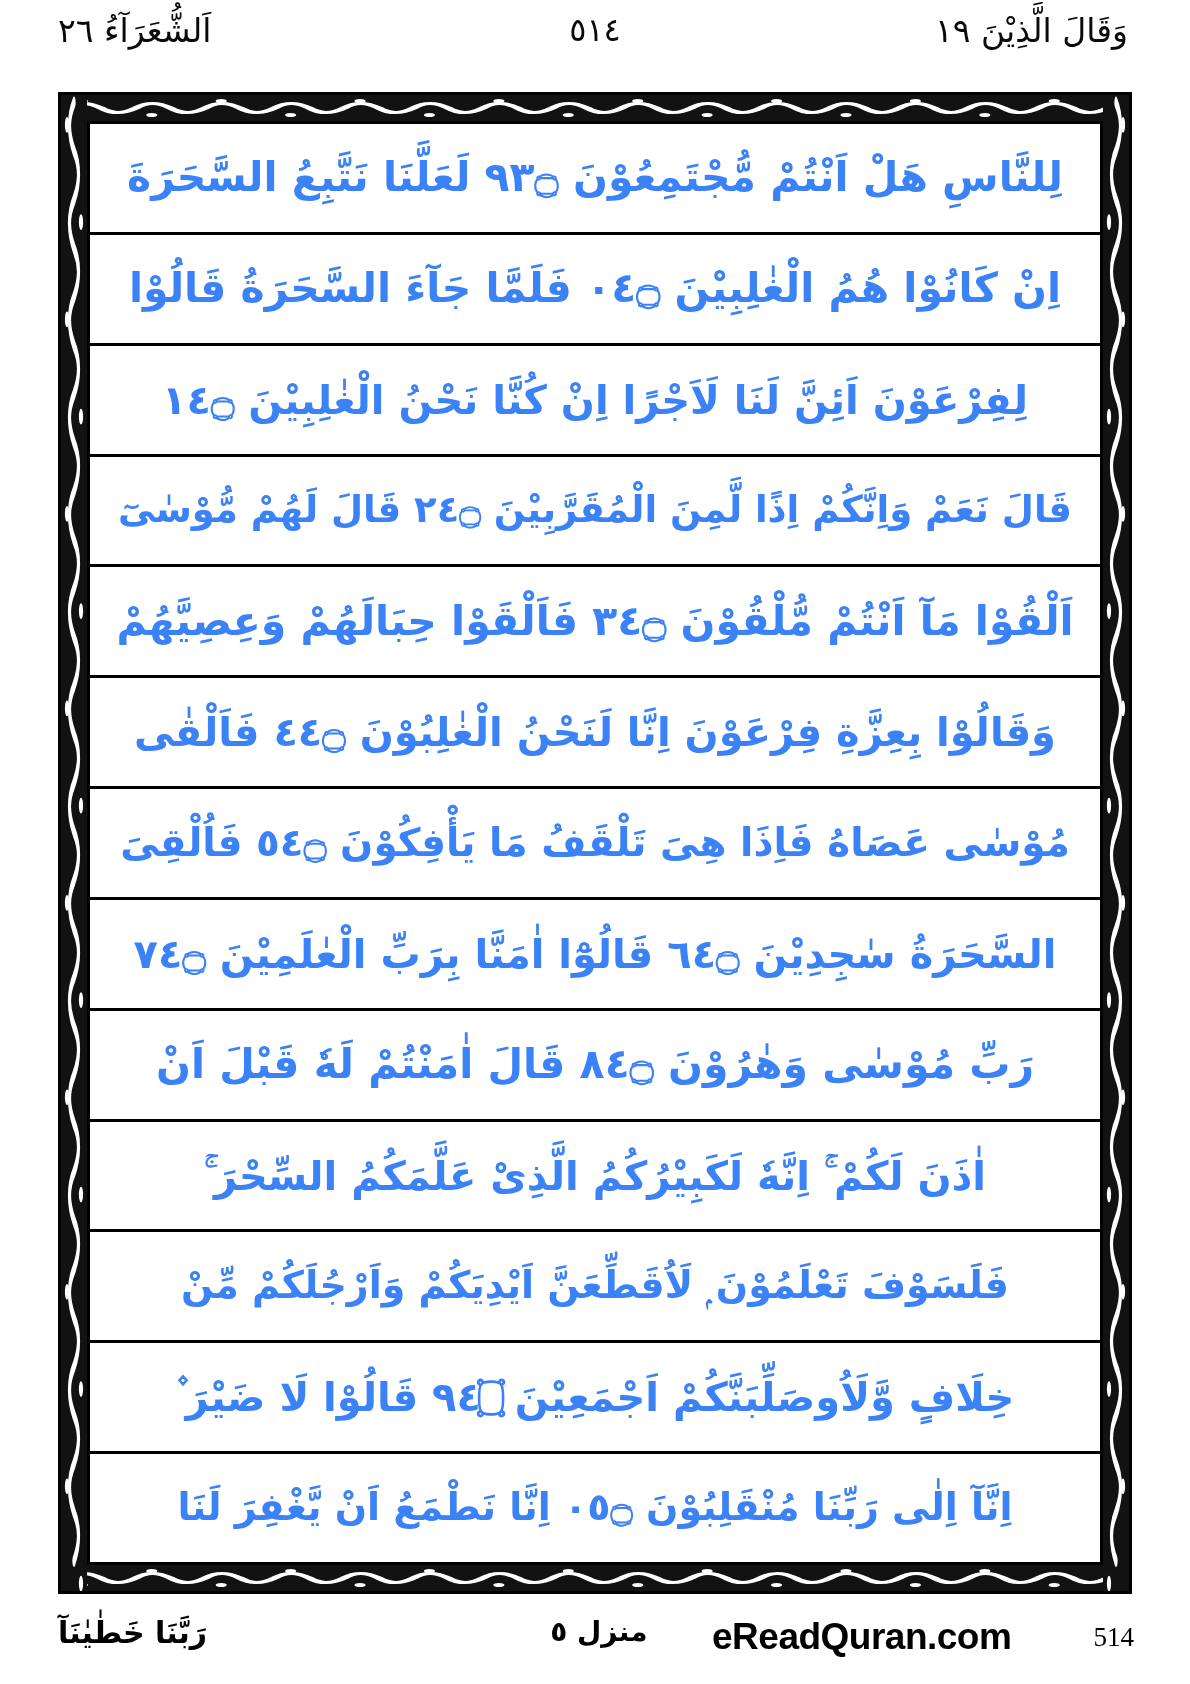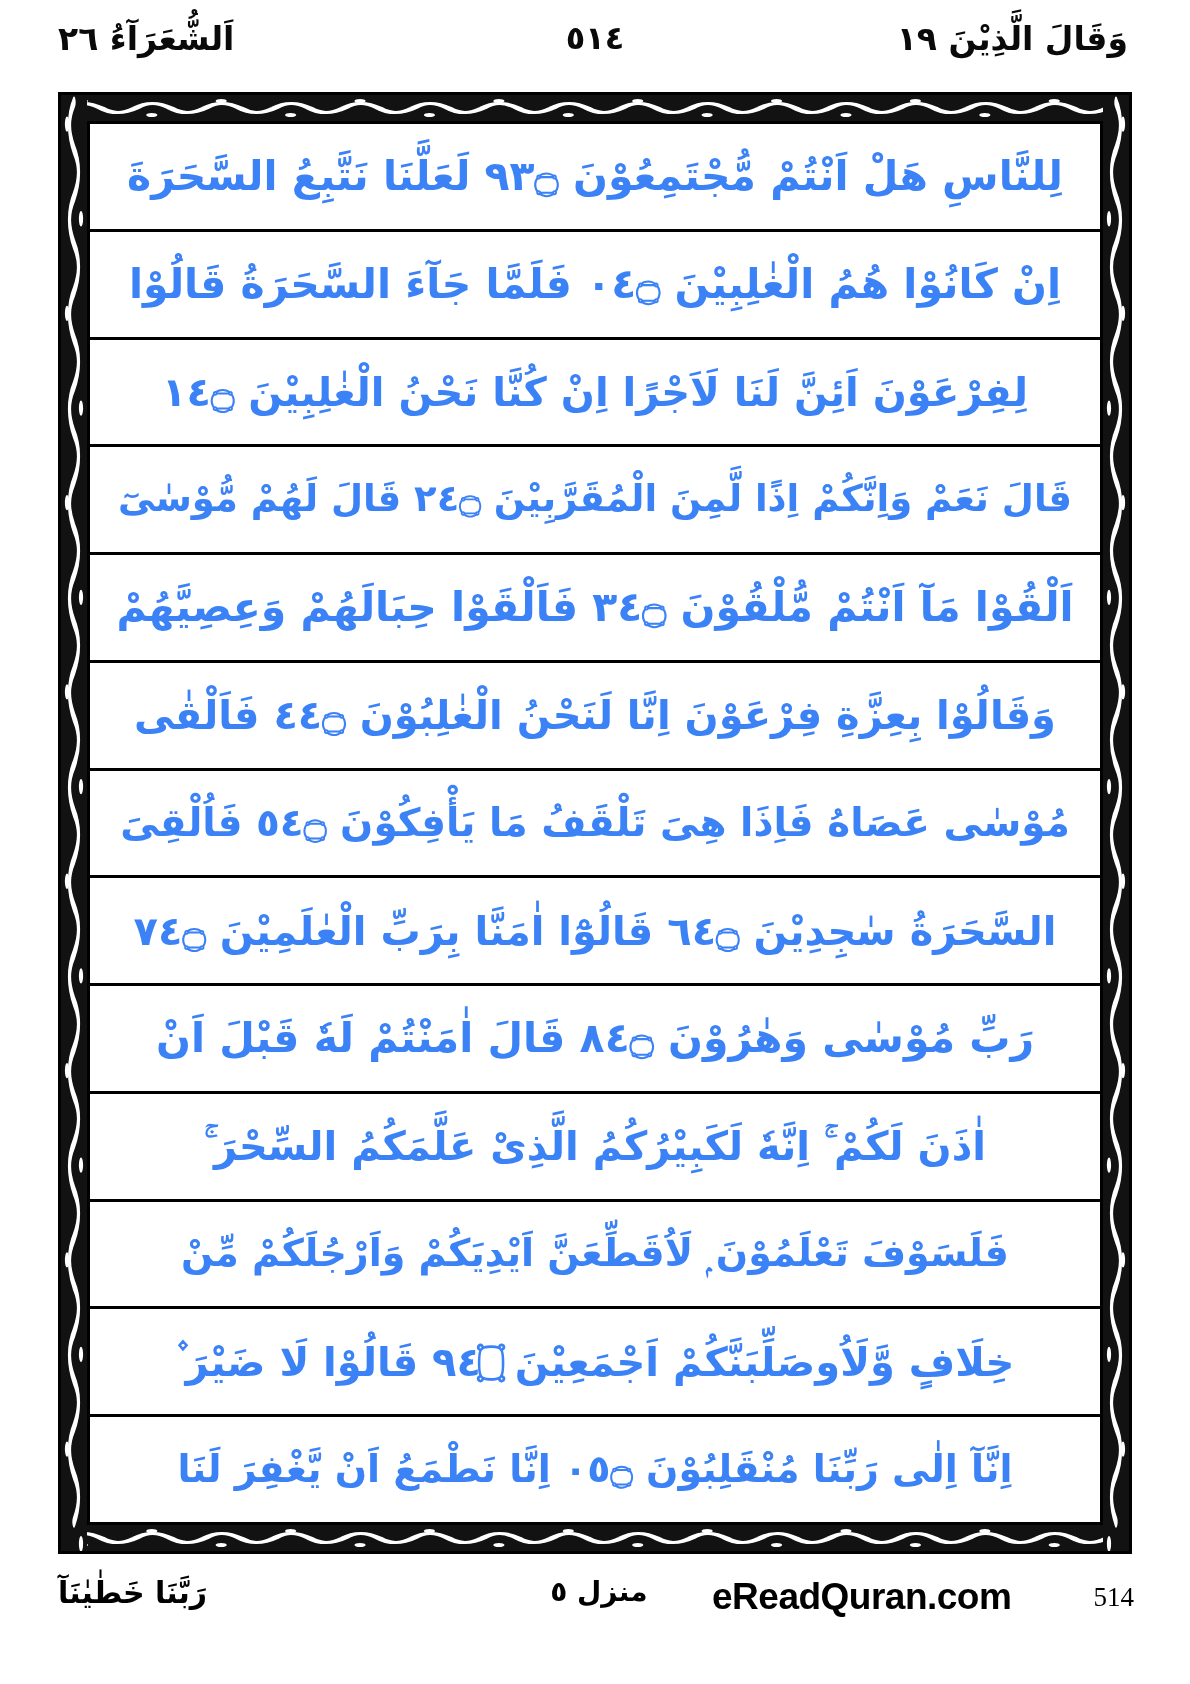--- a/index.html
+++ b/index.html
@@ -24,23 +24,23 @@
   }
 
   
   .page-header {
     height: 92px;
     position: relative;
     flex: 0 0 auto;
   }
   .hdr-item {
     position: absolute;
-    top: 22px;
+    top: 14px;
     font-family: "DejaVu Sans", "Liberation Sans", sans-serif;
-    font-weight: bold;
+    font-weight: normal;
     color: #0a0a0a;
     white-space: nowrap;
     line-height: 1;
   }
   .hdr-juz {
     right: 62px;
     font-size: 33px;
     direction: rtl;
     margin-left: 16px;
   }
@@ -123,21 +123,21 @@
     box-sizing: border-box;
     transform-origin: center center;
   }
   
   .sq-1 { font-size: 41px; }
   .sq-2 { font-size: 40px; }
   .sq-3 { font-size: 38px; }
 
   
   .page-footer {
-    height: 130px;
+    height: 90px;
     flex: 0 0 auto;
     position: relative;
   }
   .ftr-item {
     position: absolute;
     top: 24px;
     white-space: nowrap;
     color: #000;
     line-height: 1;
   }

